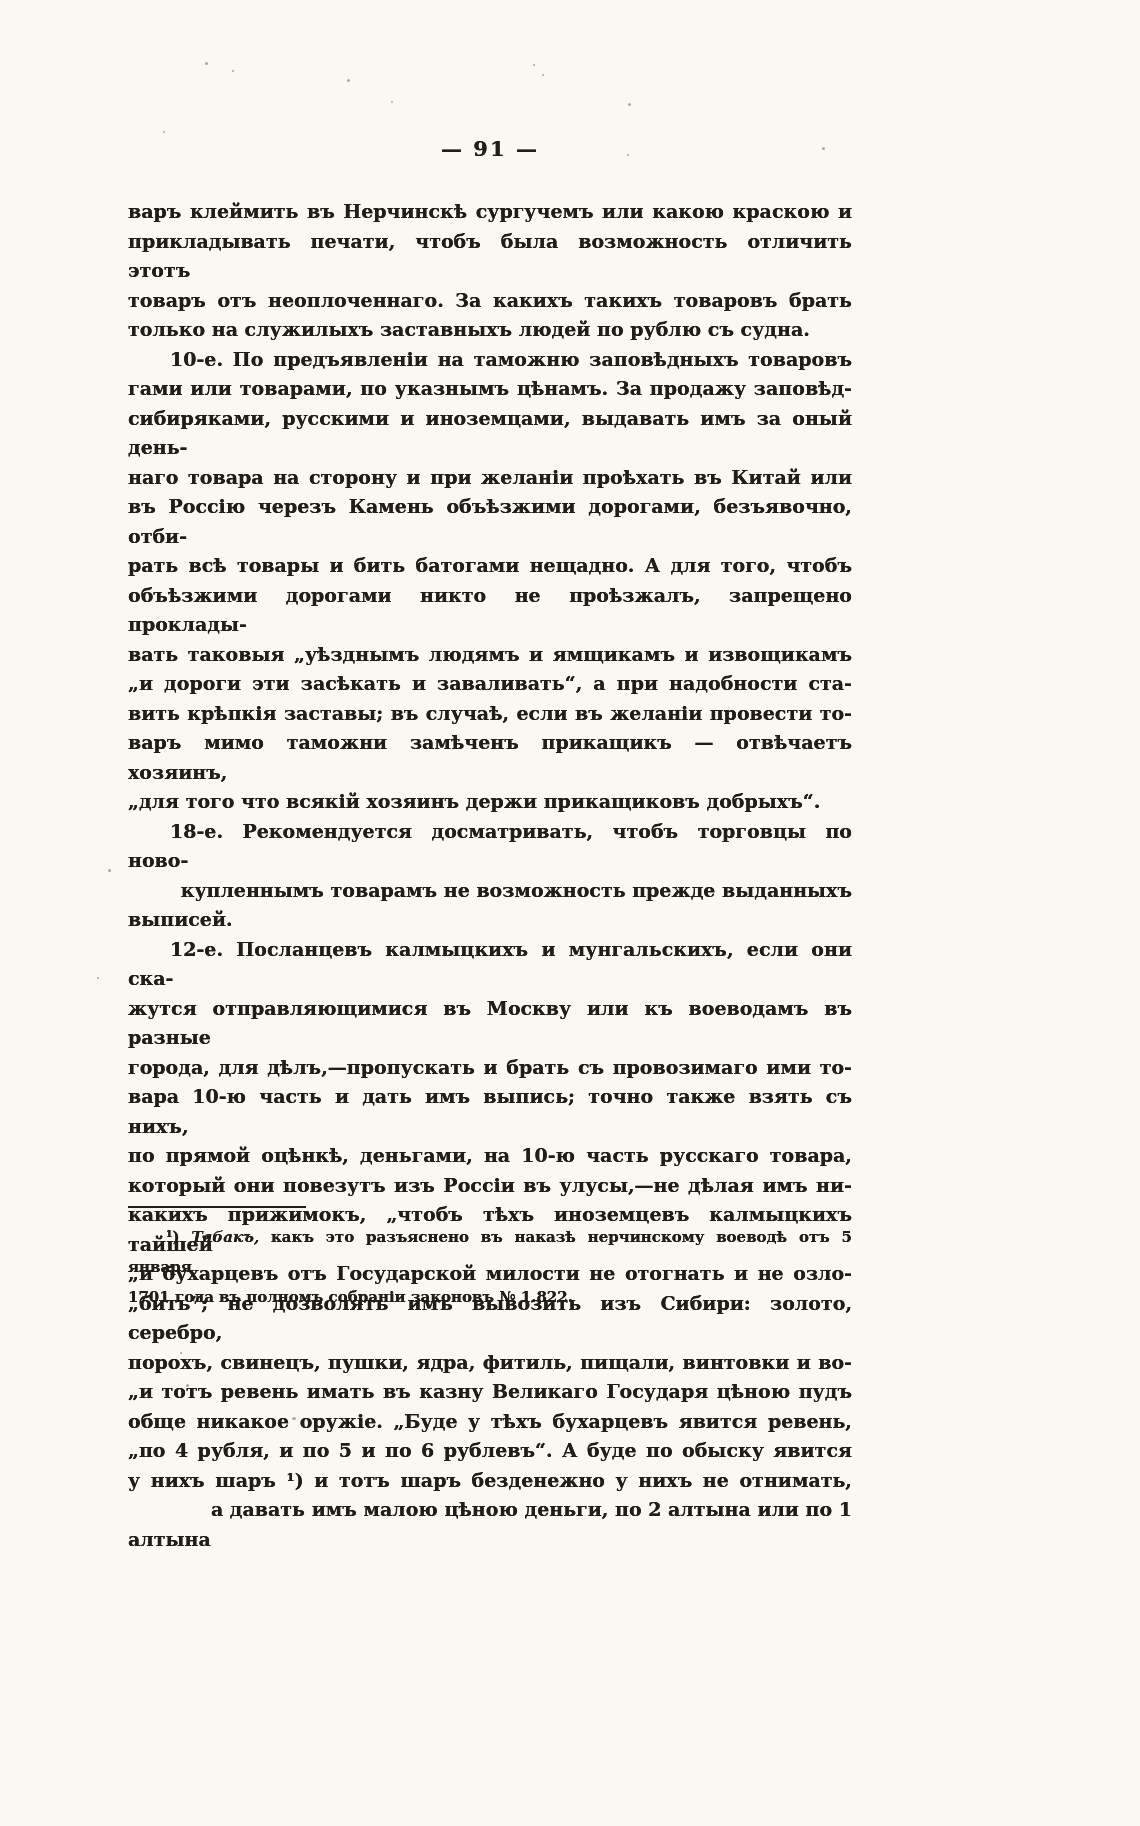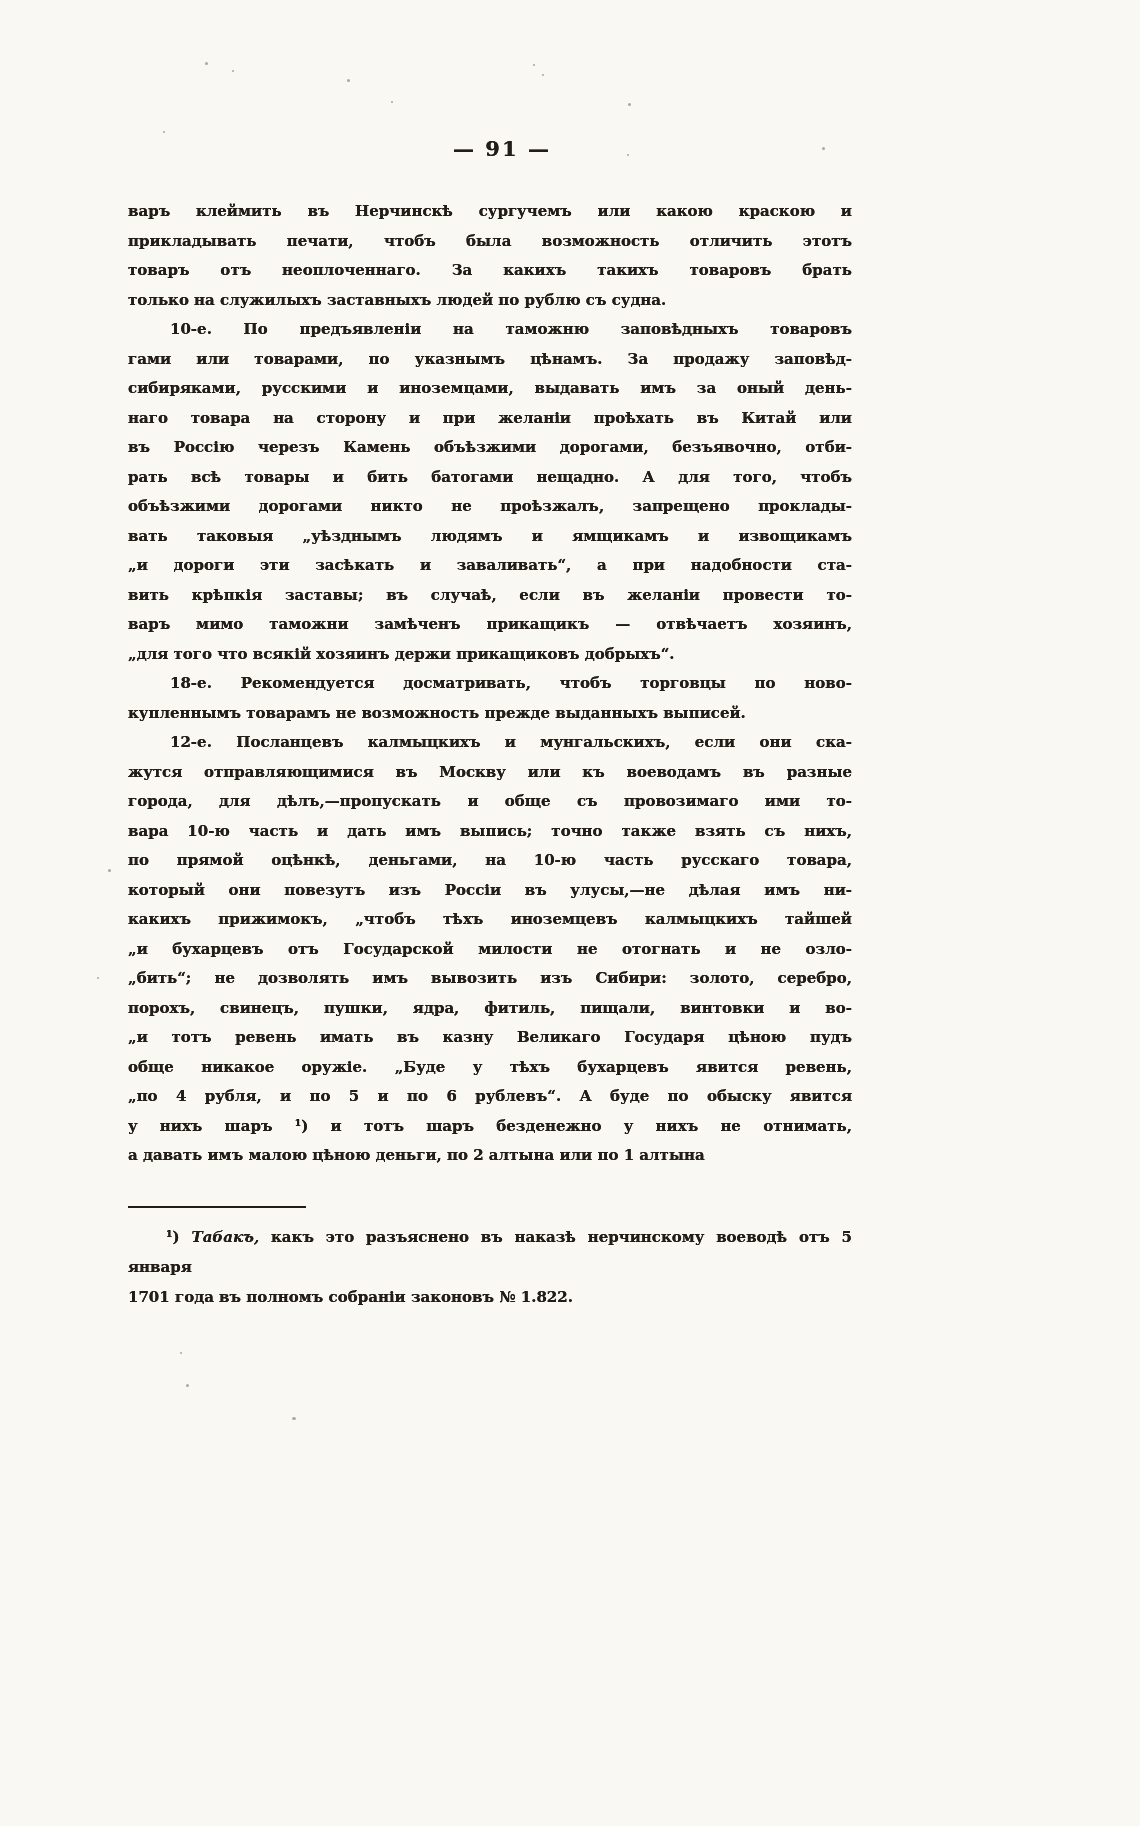--- a/index.html
+++ b/index.html
@@ -3,26 +3,26 @@
 <meta charset="utf-8">
 <style>
   :root { --ink:#221d17; --paper:#faf8f2; }
   html,body{margin:0;padding:0;background:var(--paper);}
   .page{
     position:relative;width:1140px;height:1826px;background:var(--paper);
     font-family:"DejaVu Serif","Liberation Serif",serif;color:var(--ink);
     font-weight:700;overflow:hidden;
   }
   .page-number{
-    position:absolute;left:140px;top:136px;width:724px;text-align:center;
+    position:absolute;left:128px;top:136px;width:724px;text-align:center;
     font-size:21px;letter-spacing:2px;text-shadow:0 0 .5px var(--ink);
   }
   .text-block{
     position:absolute;left:128px;top:197px;width:724px;
-    font-size:15px;line-height:29.5px;text-shadow:0 0 .5px var(--ink);
+    font-size:19px;line-height:29.5px;text-shadow:0 0 .5px var(--ink);
   }
   .para{margin:0;padding:0;}
   .ln{text-align:justify;text-align-last:justify;}
   .ln.last{text-align:right;text-align-last:left;}
   .ln.ind{text-indent:42px;}
   .footnote-rule{position:absolute;left:128px;top:1206px;width:178px;height:2px;background:var(--ink);}
   .footnote{
     position:absolute;left:128px;top:1222px;width:724px;
     font-size:15px;line-height:30px;text-shadow:0 0 .4px var(--ink);
   }
@@ -62,21 +62,21 @@
     </div>
 
     <div class="para">
       <div class="ln ind">18-е. Рекомендуется досматривать, чтобъ торговцы по ново-</div>
       <div class="ln last">купленнымъ товарамъ не возможность прежде выданныхъ выписей.</div>
     </div>
 
     <div class="para">
       <div class="ln ind">12-е. Посланцевъ калмыцкихъ и мунгальскихъ, если они ска-</div>
       <div class="ln">жутся отправляющимися въ Москву или къ воеводамъ въ разные</div>
-      <div class="ln">города, для дѣлъ,—пропускать и обще съ провозимаго ими то-</div>
+      <div class="ln">города, для дѣлъ,—пропускать и брать съ провозимаго ими то-</div>
       <div class="ln">вара 10-ю часть и дать имъ выпись; точно также взять съ нихъ,</div>
       <div class="ln">по прямой оцѣнкѣ, деньгами, на 10-ю часть русскаго товара,</div>
       <div class="ln">который они повезутъ изъ Россіи въ улусы,—не дѣлая имъ ни-</div>
       <div class="ln">какихъ прижимокъ, „чтобъ тѣхъ иноземцевъ калмыцкихъ тайшей</div>
       <div class="ln">„и бухарцевъ отъ Государской милости не отогнать и не озло-</div>
       <div class="ln">„бить“; не дозволять имъ вывозить изъ Сибири: золото, серебро,</div>
       <div class="ln">порохъ, свинецъ, пушки, ядра, фитиль, пищали, винтовки и во-</div>
       <div class="ln">„и тотъ ревень имать въ казну Великаго Государя цѣною пудъ</div>
       <div class="ln">обще никакое оружіе. „Буде у тѣхъ бухарцевъ явится ревень,</div>
       <div class="ln">„по 4 рубля, и по 5 и по 6 рублевъ“. А буде по обыску явится</div>

